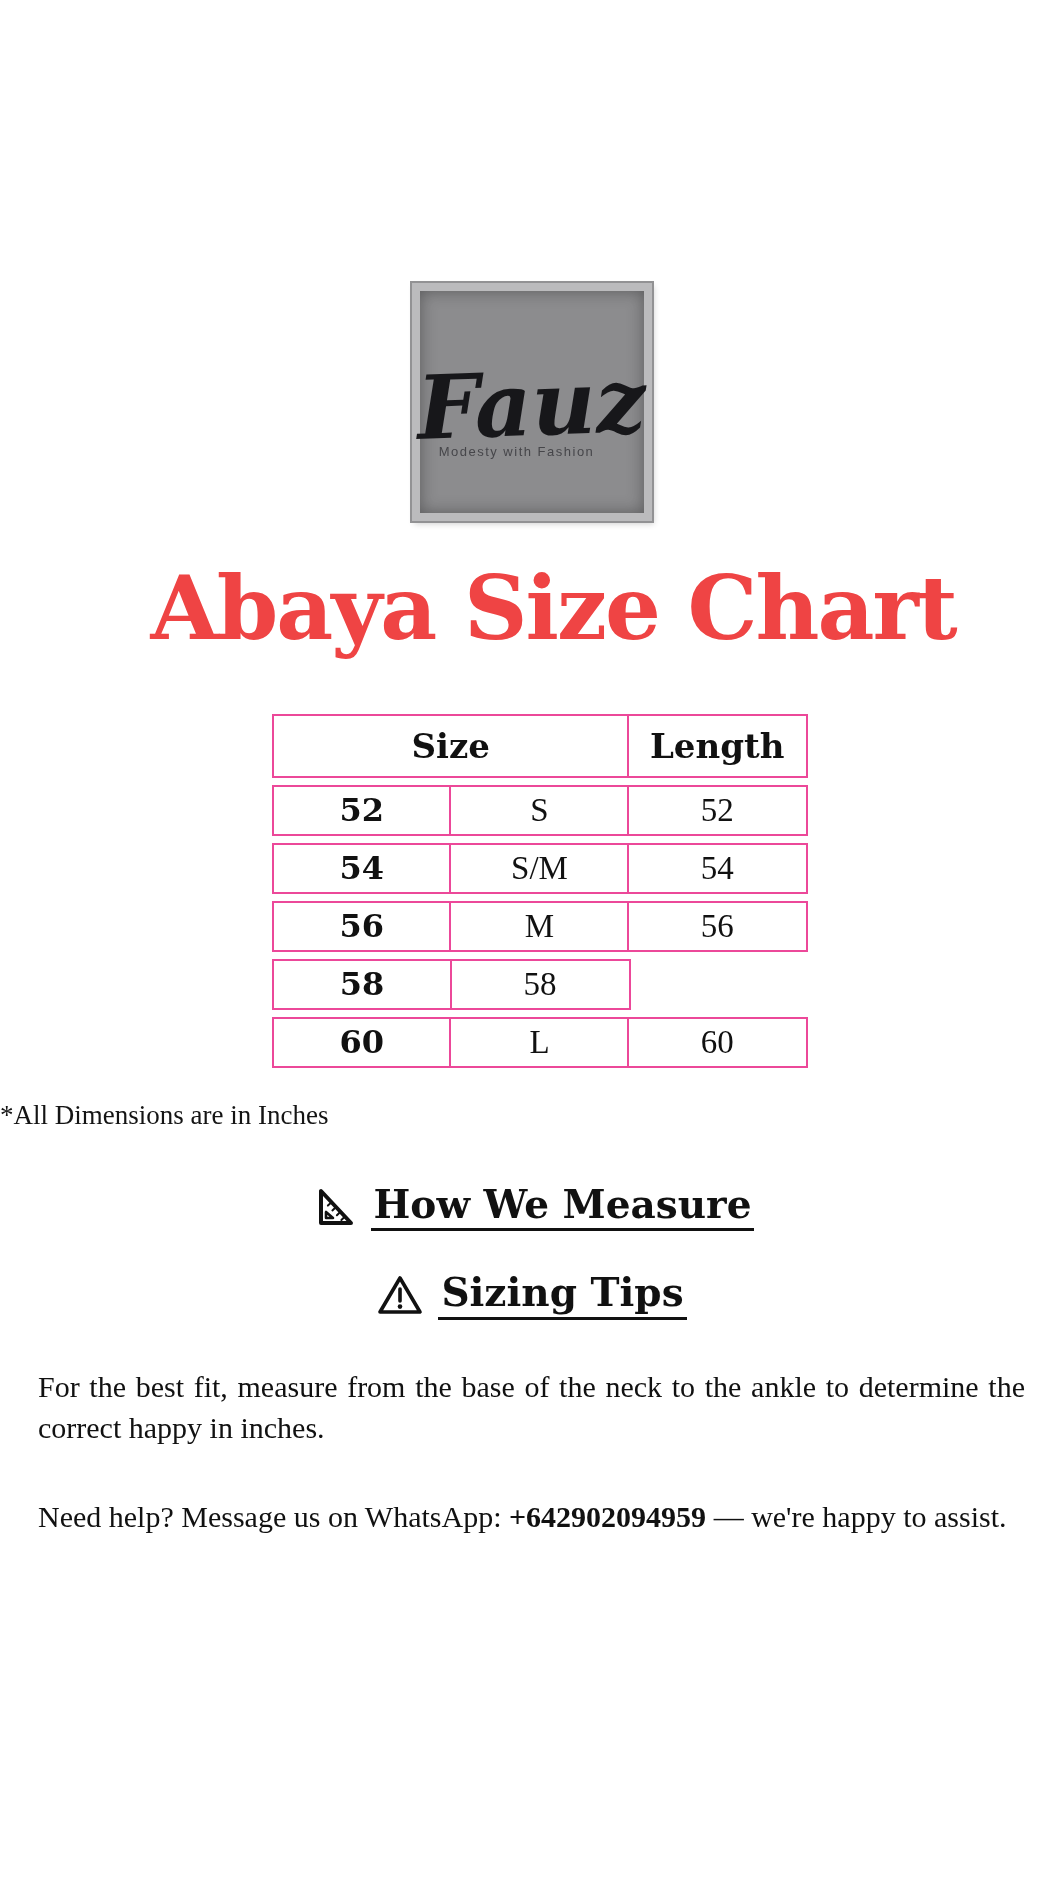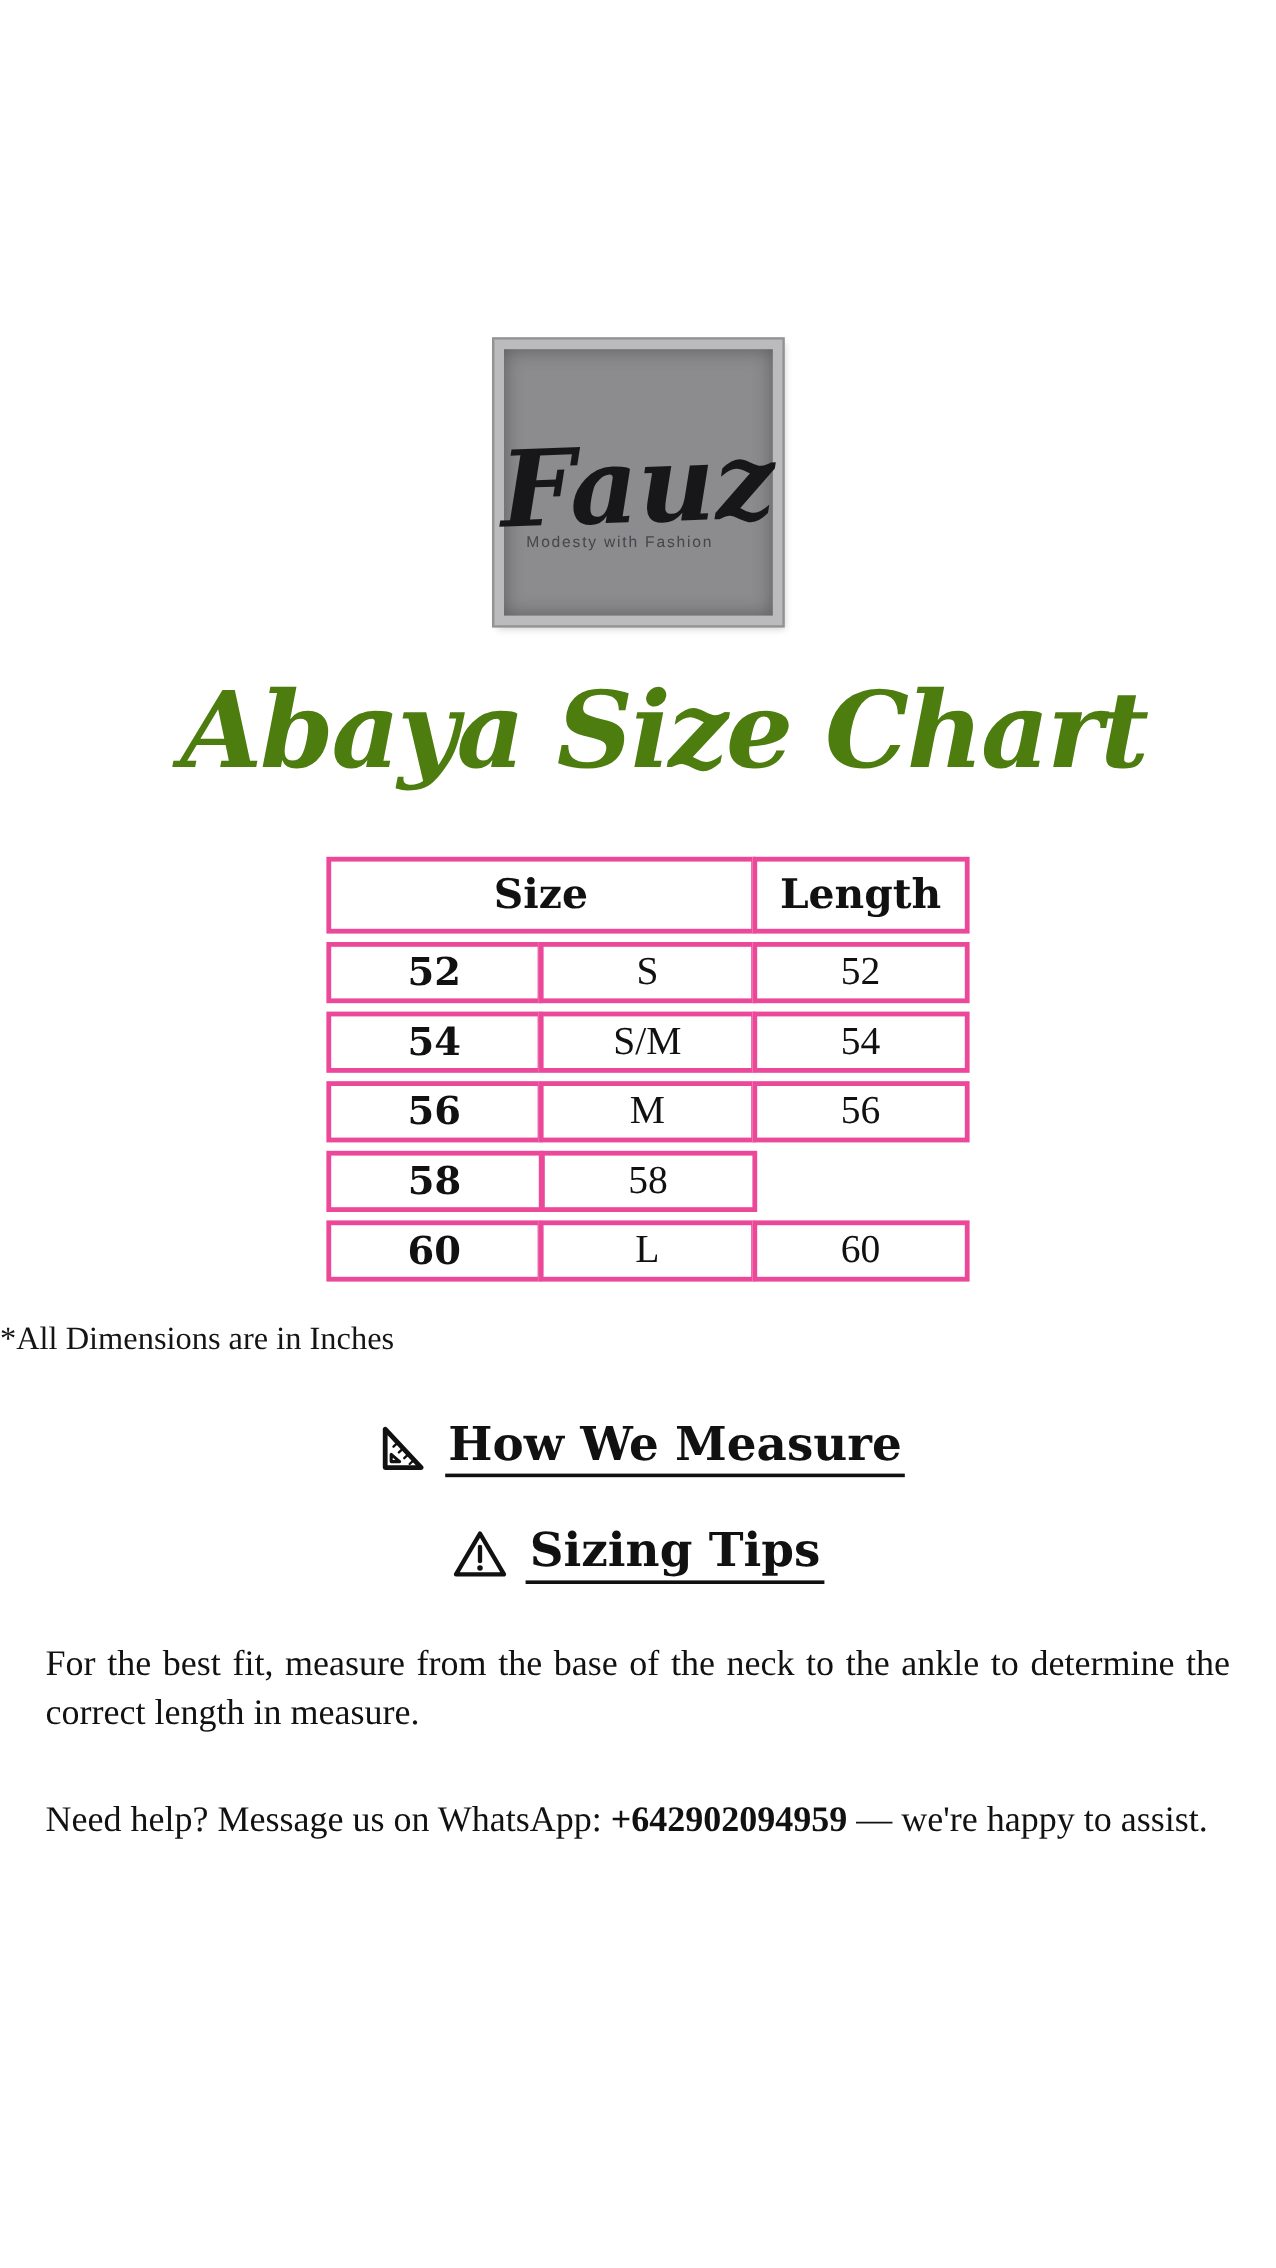--- a/index.html
+++ b/index.html
@@ -34,36 +34,36 @@
     font-family:"Liberation Sans",sans-serif;
     font-size:13px;letter-spacing:1.5px;
     color:#46464a;
     margin-top:-4px;margin-left:-30px;
   }
   
   .main-title{
     margin-top:38px;
     text-align:center;
     font-family:"DejaVu Serif",serif;
-    font-style:italic;font-weight:700;
+    font-weight:700;
     font-size:88px;line-height:1.12;
     letter-spacing:-2px;
-    color:#4d7c0f;
+    color:#ef4444;
     margin-left:43px;
   }
   
   .size-table{
     width:536px;
     margin:56px auto 0 auto;
     transform:translateX(8px);
   }
   .t-row{display:flex;margin-bottom:7px;}
   .t-cell{
     box-sizing:border-box;
-    border:4px solid #ec4899;
+    border:2px solid #ec4899;
     margin-left:-3px;
     background:#ffffff;
     display:flex;align-items:center;justify-content:center;text-align:right;
   }
   .t-row .t-cell:first-child{margin-left:0;}
   .c-head{height:64px;font-family:"DejaVu Serif",serif;font-weight:700;font-size:34px;}
   .c-size2{width:359px;}
   .c-one{width:181px;}
   .c-body{height:51px;font-size:33px;}
   .c-num{font-family:"DejaVu Serif",serif;font-weight:700;font-size:32px;}
@@ -157,19 +157,19 @@
 
   <div class="section-heading sizing-heading">
     <svg class="heading-icon" width="48" height="48" viewBox="0 0 48 48">
       <path d="M24 7 L44 41 L4 41 Z" fill="none" stroke="#111" stroke-width="3.6" stroke-linejoin="round"></path>
       <line x1="24" y1="18" x2="24" y2="30" stroke="#111" stroke-width="3.6" stroke-linecap="round"></line>
       <circle cx="24" cy="35.6" r="2.3" fill="#111"></circle>
     </svg>
     <span class="heading-text">Sizing Tips</span>
   </div>
 
-  <div class="para">For the best fit, measure from the base of the neck to the ankle to determine the correct length in measure.</div>
+  <div class="para">For the best fit, measure from the base of the neck to the ankle to determine the correct happy in inches.</div>
 
   <div class="para second">
     <span>Need help? Message us on WhatsApp: </span><span class="bold">+642902094959</span><span> — we're happy to assist.</span>
   </div>
 
 </div>
 
 </body></html>

